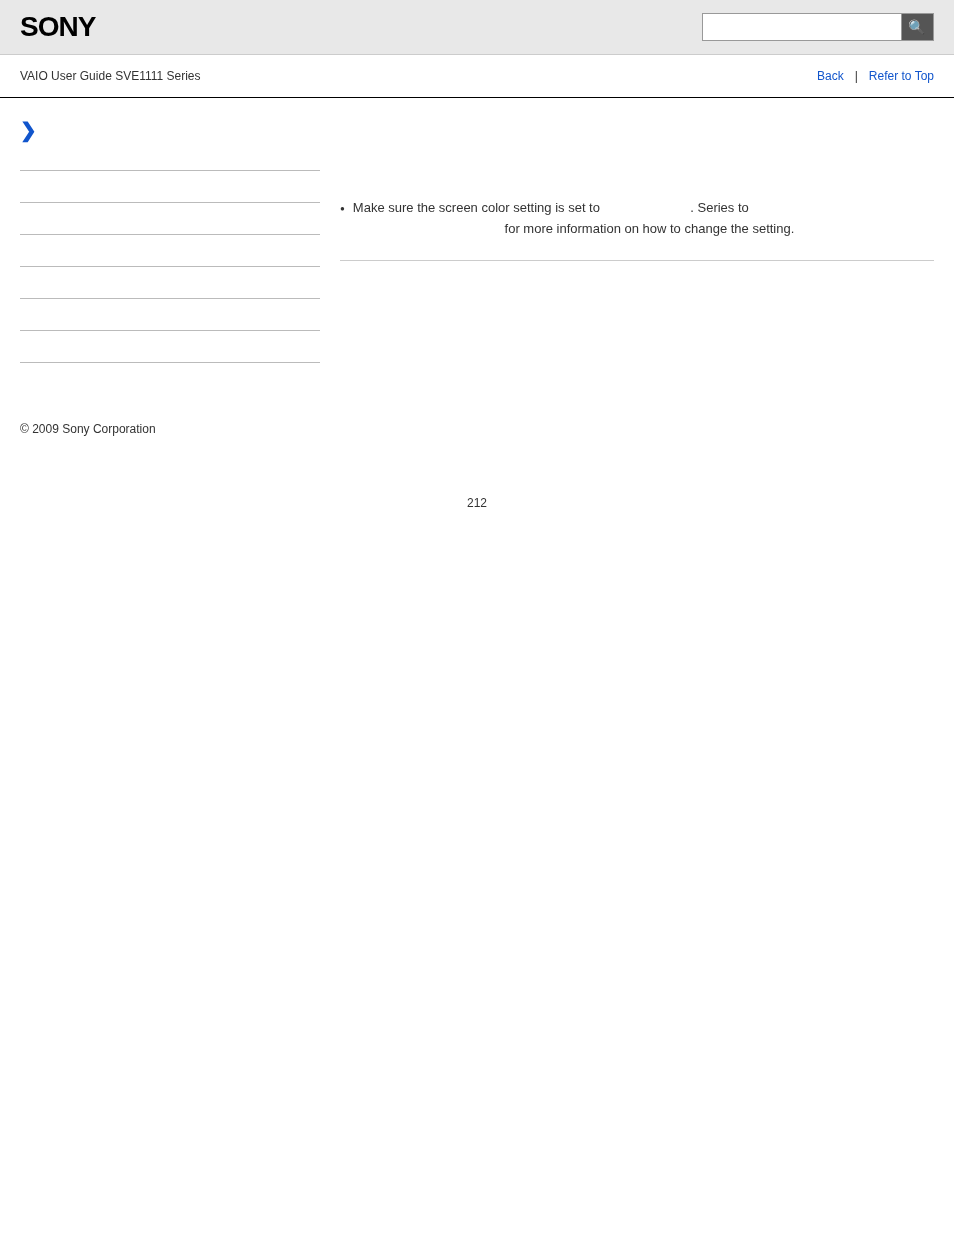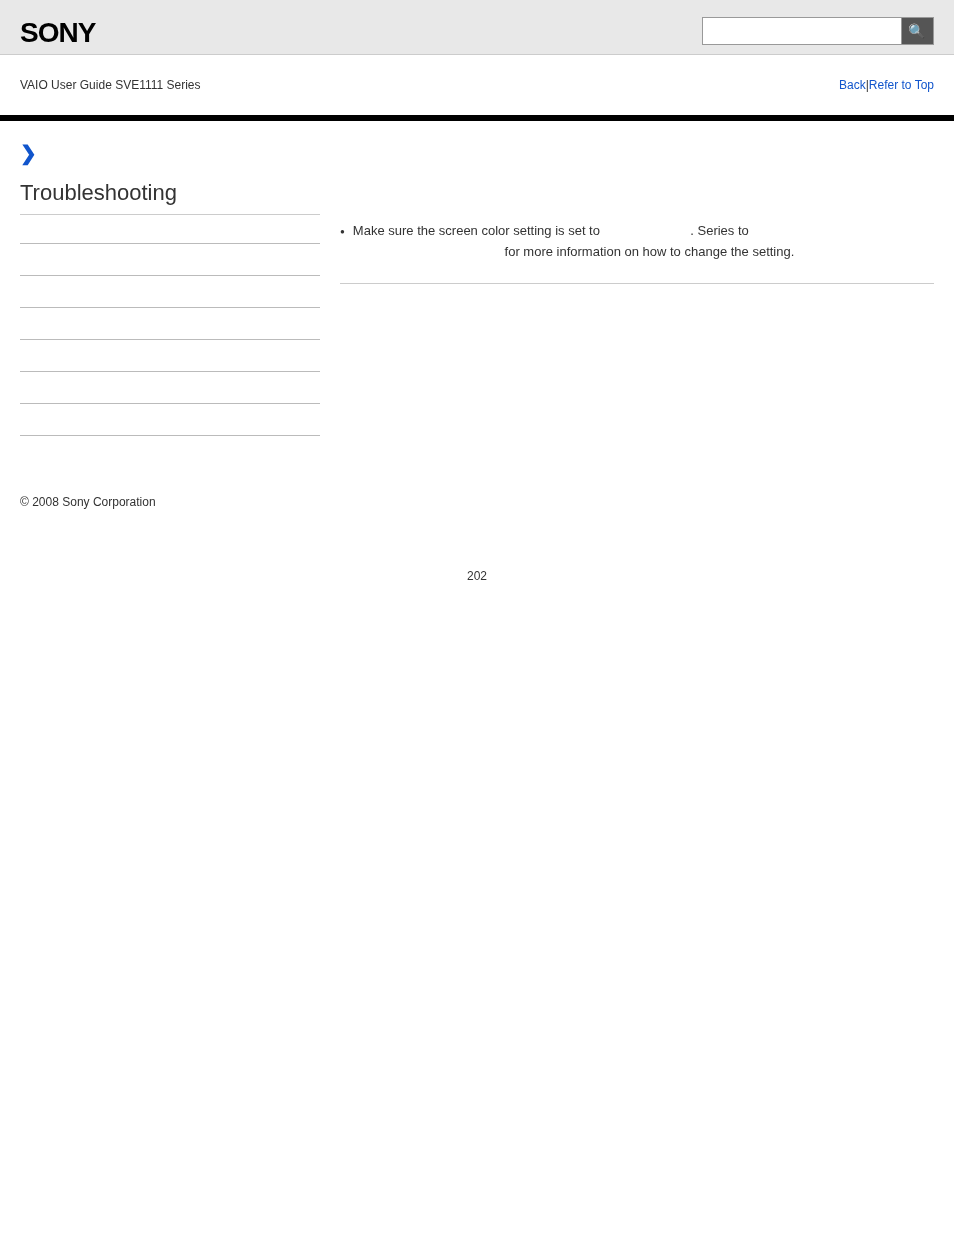--- a/index.html
+++ b/index.html
@@ -15,21 +15,21 @@
       background: #fff;
       width: 954px;
       min-height: 1235px;
     }
 
     
     .header {
       background: #e8e8e8;
       padding: 17px 20px;
       display: flex;
-      align-items: flex-start;
+      align-items: center;
       justify-content: space-between;
       border-bottom: 1px solid #ccc;
       height: 55px;
     }
 
     .sony-logo {
       font-size: 28px;
       font-weight: 900;
       letter-spacing: -1px;
       color: #000;
@@ -59,32 +59,32 @@
       cursor: pointer;
       display: flex;
       align-items: center;
       justify-content: center;
       color: #fff;
       font-size: 14px;
     }
 
     
     .sub-header {
-      padding: 23px 20px;
+      padding: 14px 20px;
       display: flex;
       align-items: center;
       justify-content: space-between;
       font-size: 12px;
       color: #333;
-      border-bottom: 6px solid #000000;
+      border-bottom: 1px solid #000000;
     }
 
     .nav-links {
       display: flex;
-      gap: 0;
+      gap: 11px;
       align-items: center;
     }
 
     .nav-link {
       color: #1155cc;
       text-decoration: none;
       cursor: pointer;
     }
 
     .nav-separator {
@@ -194,21 +194,20 @@
     <a class="nav-link">Back</a>
     <span class="nav-separator">|</span>
     <a class="nav-link">Refer to Top</a>
   </div>
 </div>
 
 <div class="main-content">
 
   <div class="sidebar">
     <span class="chevron-icon">❯</span>
-    <h2 class="section-title">Troubleshooting</h2>
 
     <div class="blank-links-section">
       <div class="sidebar-link-blank"></div>
       <div class="sidebar-link-blank"></div>
       <div class="sidebar-link-blank"></div>
       <div class="sidebar-link-blank"></div>
       <div class="sidebar-link-blank"></div>
       <div class="sidebar-link-blank"></div>
       <div class="sidebar-link-blank"></div>
     </div>
@@ -226,16 +225,16 @@
           &nbsp;&nbsp;&nbsp;&nbsp;&nbsp;&nbsp;&nbsp;&nbsp;&nbsp;&nbsp;&nbsp;&nbsp;&nbsp;&nbsp;&nbsp;&nbsp;&nbsp;&nbsp;&nbsp;&nbsp;&nbsp;&nbsp;&nbsp;&nbsp;&nbsp;&nbsp;&nbsp;&nbsp;&nbsp;&nbsp;&nbsp;&nbsp;&nbsp;&nbsp;&nbsp;&nbsp;&nbsp;&nbsp;&nbsp;&nbsp;&nbsp;
           <span>for more information on how to change the setting.</span>
         </div>
       </div>
     </div>
   </div>
 
 </div>
 
 <div class="footer">
-  <span class="copyright">© 2008 Sony Corporation</span>
-</div>
-
-<div style="text-align:center; font-size:12px; color:#333; padding: 40px 0 20px 0;">202</div>
+  <span class="copyright">© 2009 Sony Corporation</span>
+</div>
+
+<div style="text-align:center; font-size:12px; color:#333; padding: 40px 0 20px 0;">212</div>
 
 </body></html>

